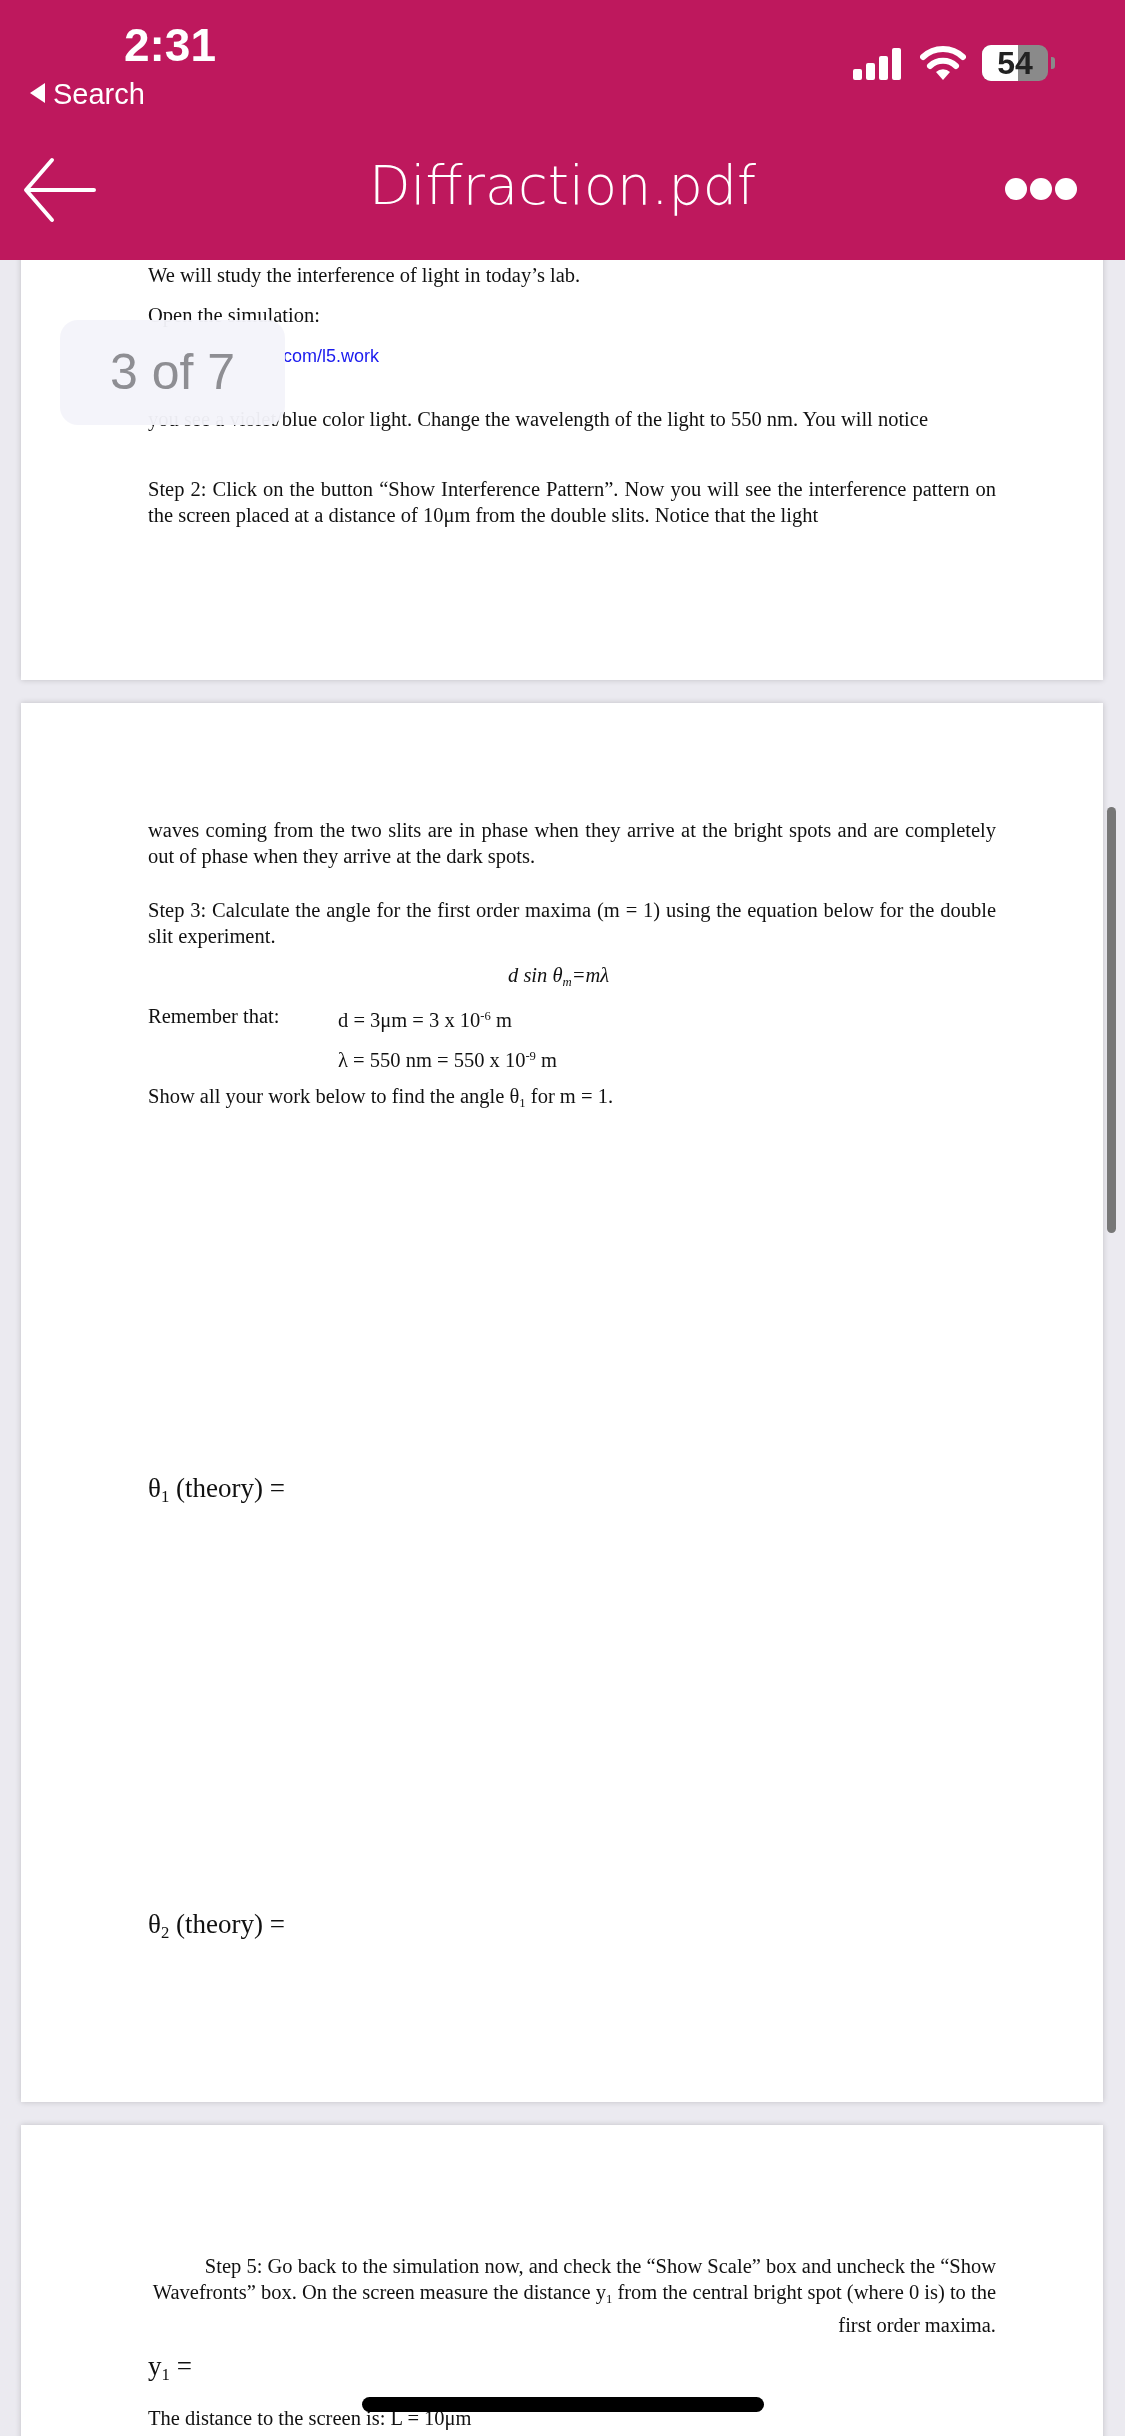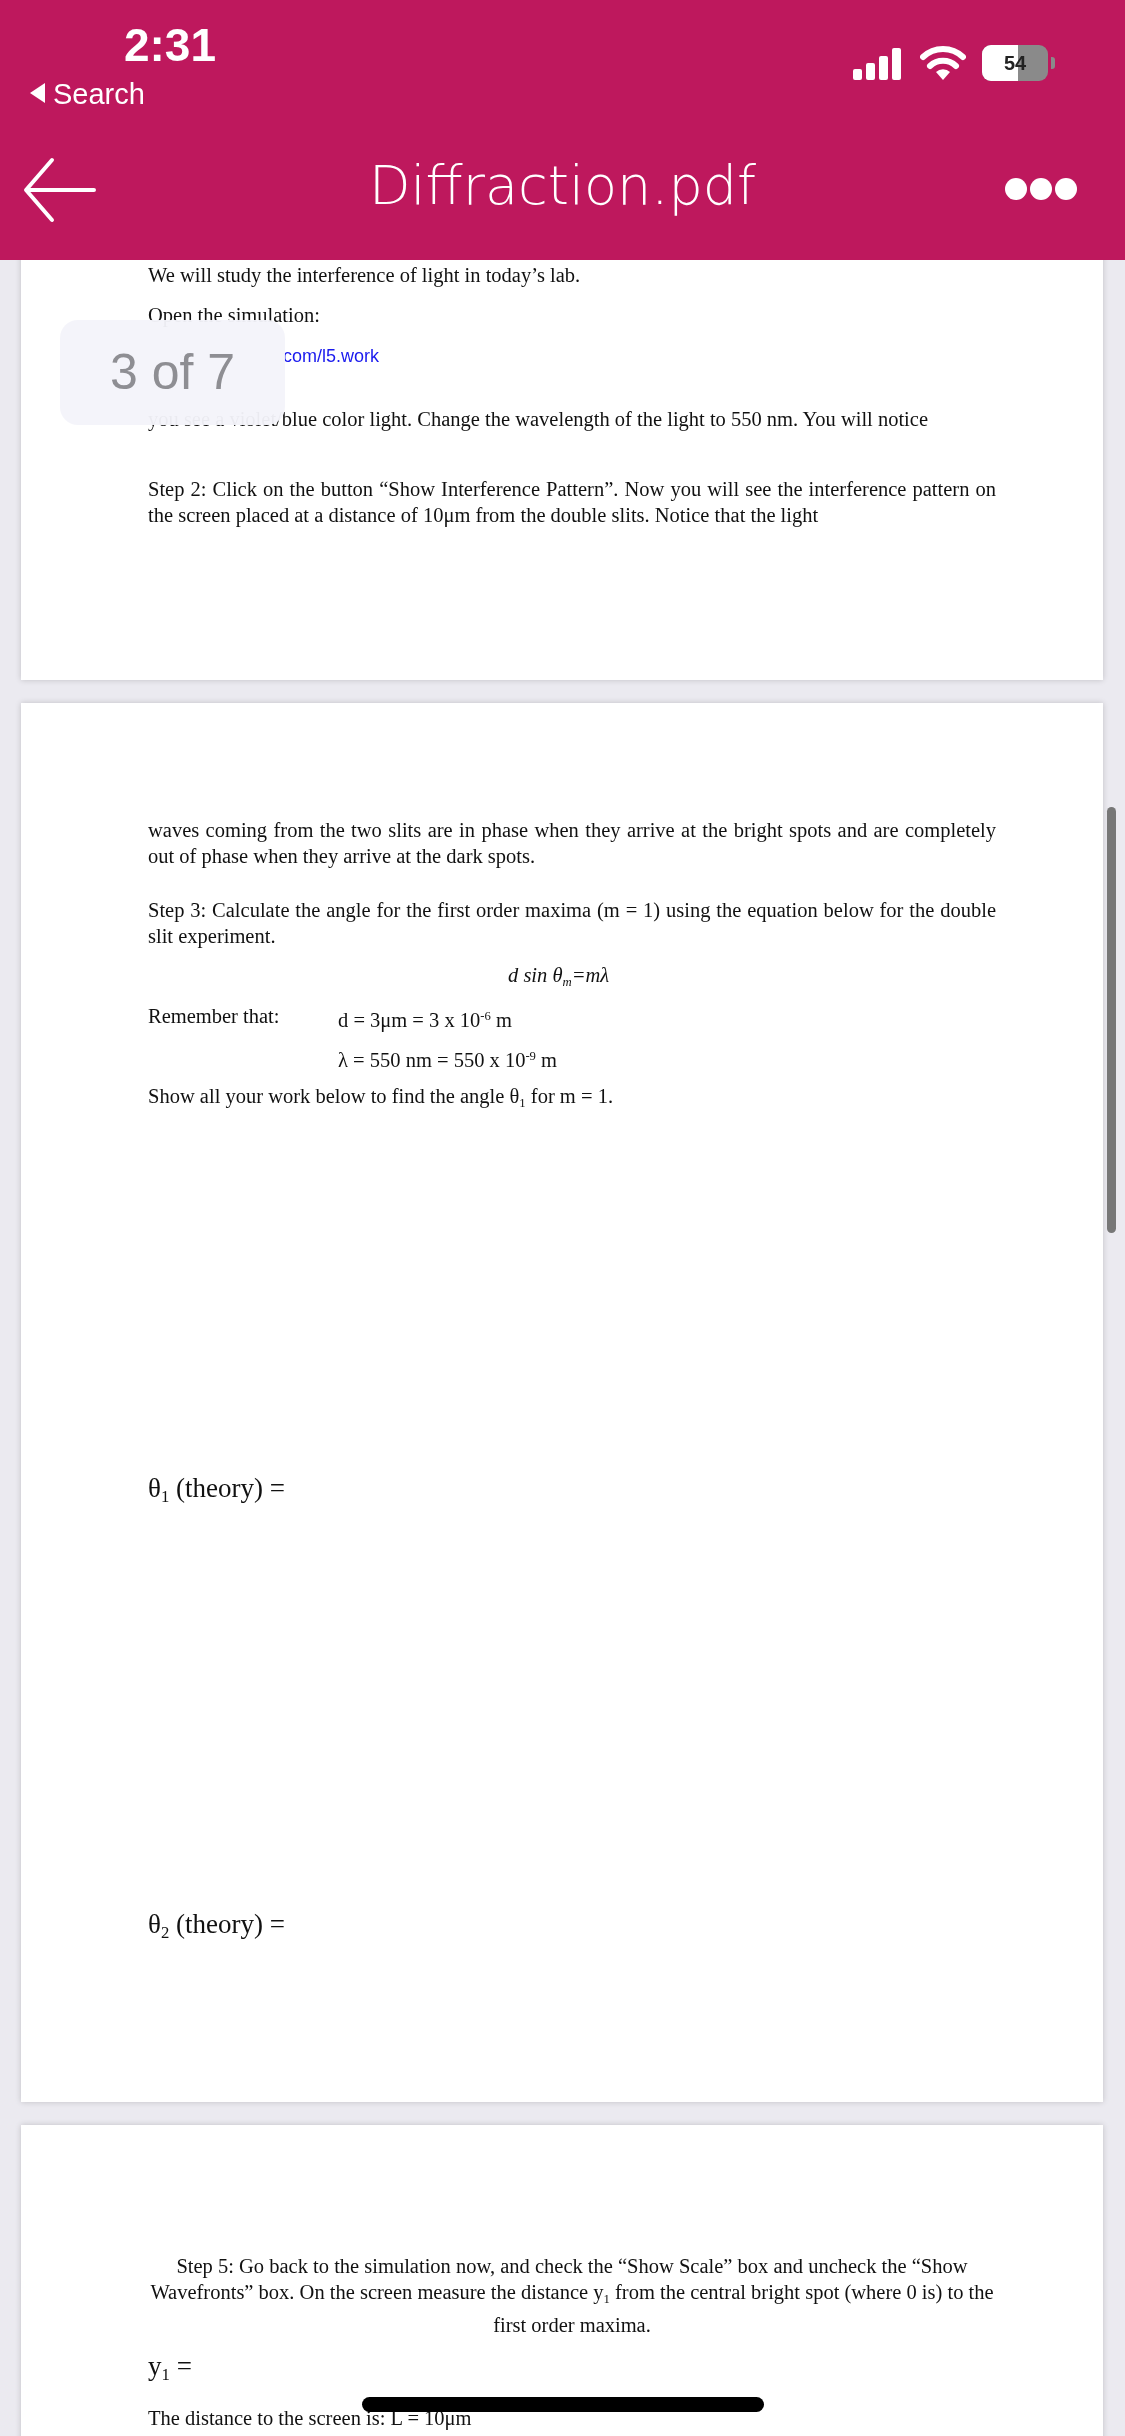--- a/index.html
+++ b/index.html
@@ -7,21 +7,21 @@
   .abs { position:absolute; }
   #header { left:0; top:0; width:1125px; height:260px; background:#be185d; z-index:5; }
   .sb-time { left:120px; top:18px; width:100px; text-align:center; color:#fff; font-size:46px; font-weight:600; letter-spacing:0px; }
   .sb-back { left:30px; top:78px; color:#fff; font-size:29px; }
   .sb-back .tri { display:inline-block; width:0; height:0; border-top:10px solid transparent; border-bottom:10px solid transparent; border-right:15px solid #fff; margin-right:8px; vertical-align:1px; }
   .sig { left:853px; top:48px; width:50px; height:32px; }
   .sig span { position:absolute; bottom:0; width:9px; background:#fff; border-radius:2px; }
   .wifi { left:920px; top:44px; width:46px; height:38px; }
   .battery { left:982px; top:45px; width:66px; height:36px; border-radius:9px; overflow:hidden; background:#8a8a8a; }
   .battery .fill { position:absolute; left:0; top:0; bottom:0; width:54%; background:#fff; }
-  .battery .num { position:absolute; left:0; right:0; top:0; bottom:0; text-align:center; line-height:36px; font-size:20px; font-weight:700; color:#222; }
+  .battery .num { position:absolute; left:0; right:0; top:0; bottom:0; text-align:center; line-height:36px; font-size:32px; font-weight:700; color:#222; }
   .bat-tip { left:1051px; top:57px; width:4px; height:12px; background:#8a8a8a; border-radius:0 3px 3px 0; }
   .nav-back { left:22px; top:155px; width:76px; height:70px; }
   .nav-title { left:0; top:154px; width:1125px; text-align:center; color:#fff; font-size:54px; font-family:"DejaVu Sans", sans-serif; font-weight:300; }
   .nav-more { left:1000px; top:178px; width:80px; height:24px; }
   .nav-more span { position:absolute; top:0; width:22px; height:22px; background:#fff; border-radius:50%; }
 
   .page { position:absolute; left:21px; width:1082px; background:#fff; box-shadow:0 0 6px rgba(0,0,0,0.18); }
   .pt { position:absolute; left:127px; width:848px; font-family:"Liberation Serif", serif; font-size:20.5px; color:#111; line-height:26px; }
   .just { text-align:justify; text-align-last:auto; }
   .big { font-size:27px; }
@@ -96,21 +96,21 @@
   </div>
   <div class="pt big" style="top:768px;line-height:34px;">
     <span>θ</span><sub>1</sub><span> (theory) =</span>
   </div>
   <div class="pt big" style="top:1204px;line-height:34px;">
     <span>θ</span><sub>2</sub><span> (theory) =</span>
   </div>
 </div>
 
 <div class="page" style="top:2125px;height:400px;">
-  <div class="pt" style="top:128px;text-align:center;">
+  <div class="pt" style="top:128px;text-align:right;">
     <span>Step 5: Go back to the simulation now, and check the “Show Scale” box and uncheck the “Show Wavefronts” box. On the screen measure the distance y</span><sub>1</sub><span> from the central bright spot (where 0 is) to the first order maxima.</span>
   </div>
   <div class="pt big" style="top:224px;line-height:34px;">
     <span>y</span><sub>1</sub><span> =</span>
   </div>
   <div class="pt" style="top:280px">The distance to the screen is: L = 10μm</div>
 </div>
 
 <div class="abs scroll"></div>
 <div class="abs home"></div>

